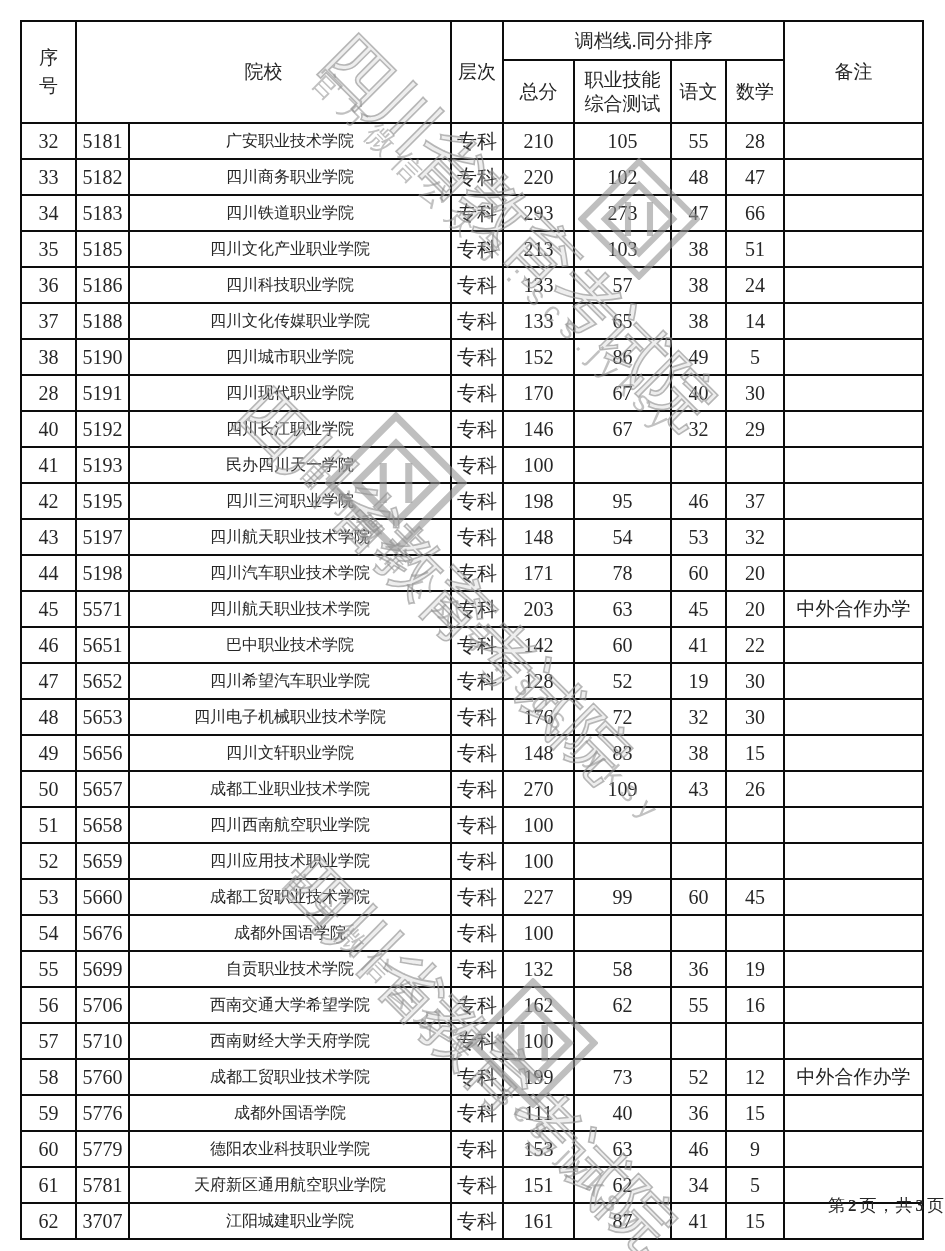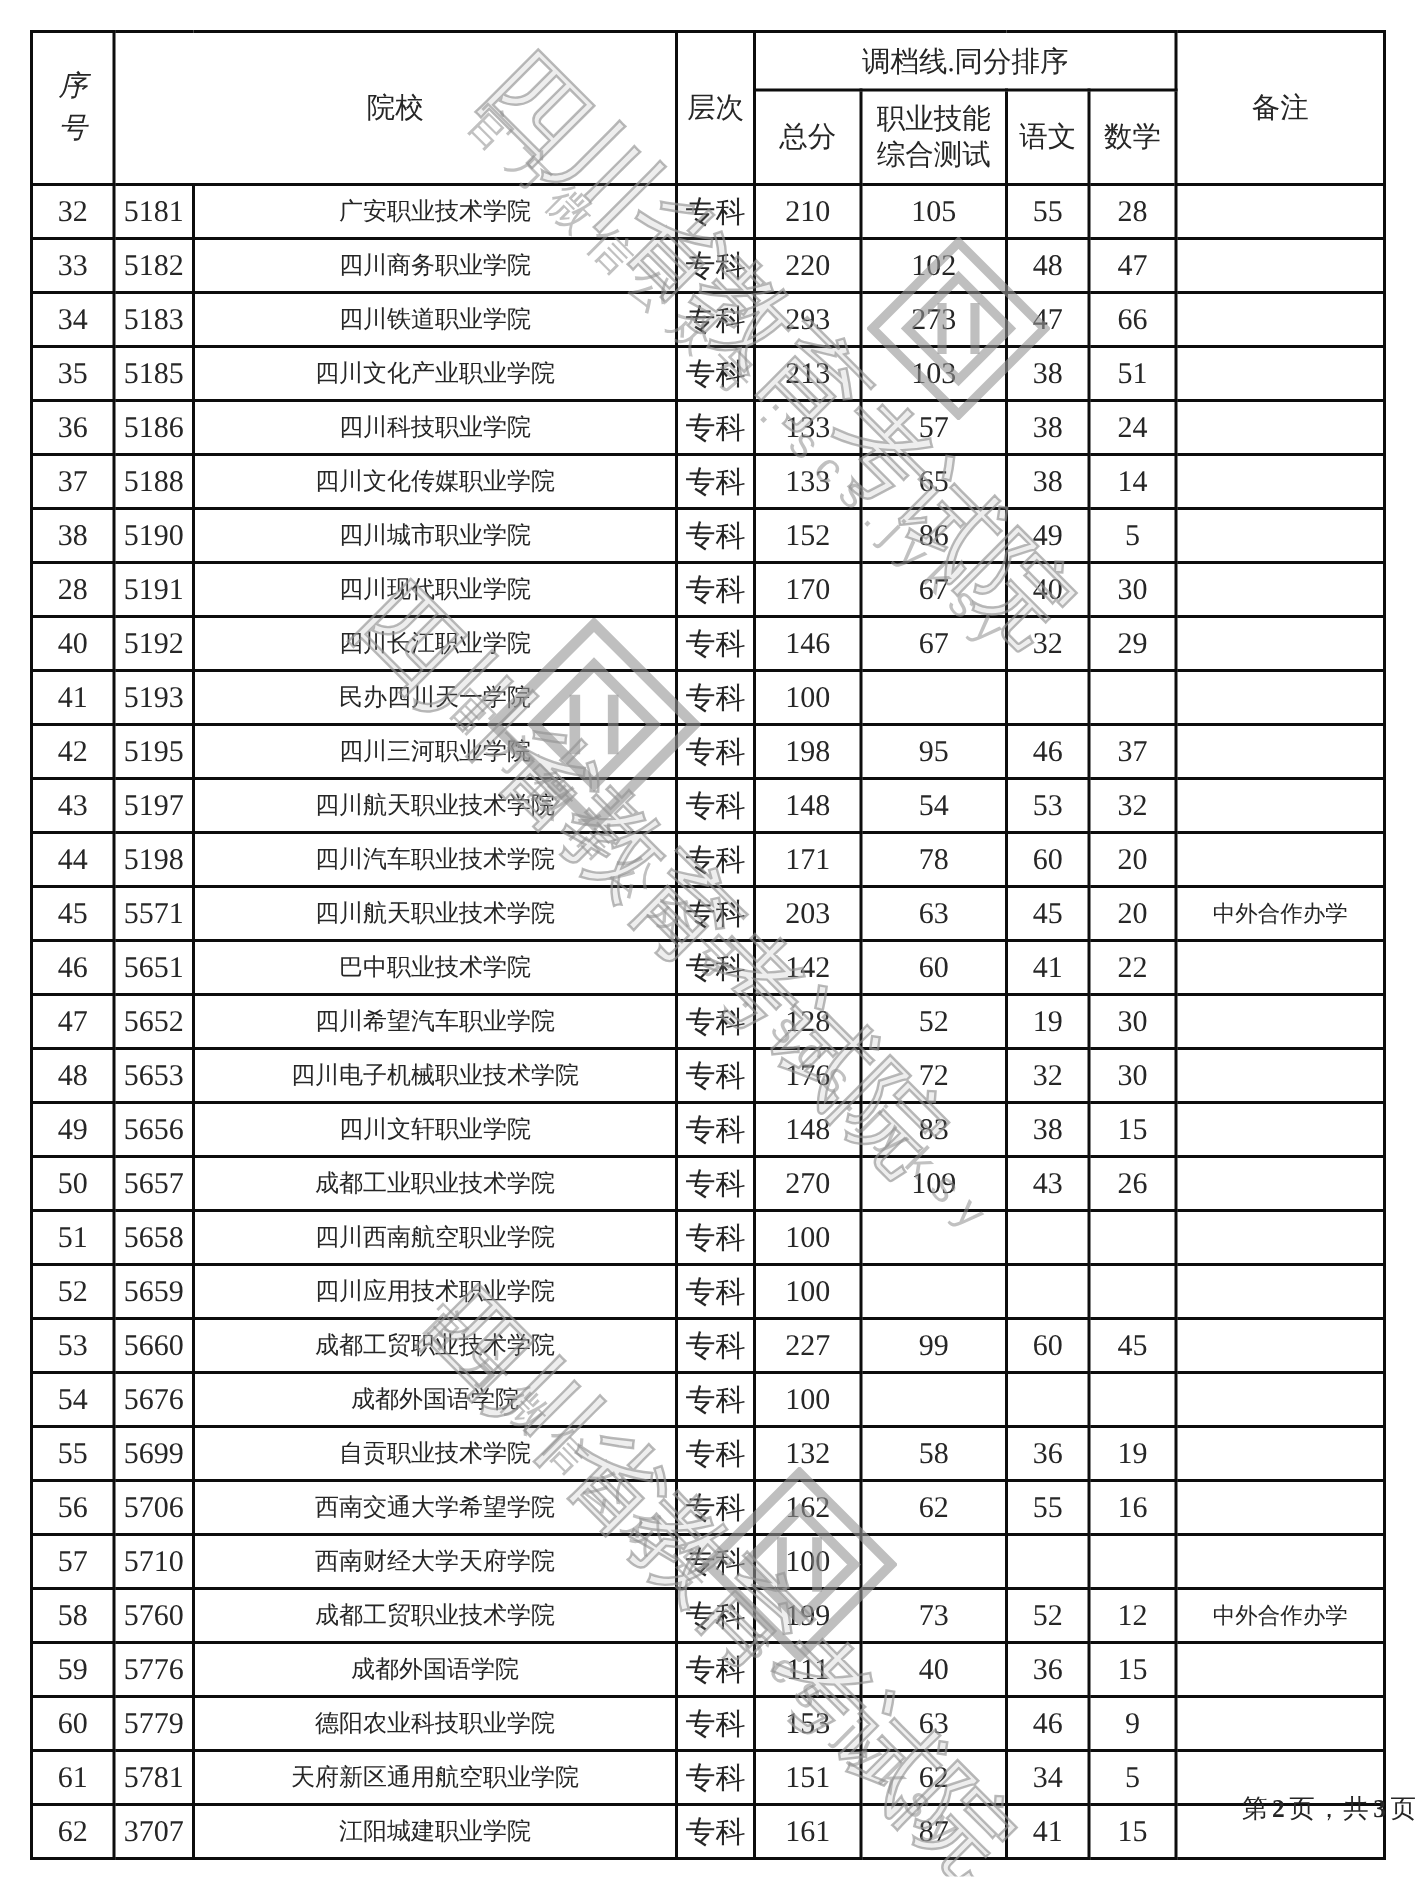--- a/index.html
+++ b/index.html
@@ -18,22 +18,22 @@
     border:2px solid #0d0d0d;
     text-align:center;vertical-align:middle;
     padding:0 2px;overflow:hidden;
     font-weight:normal;
   }
   thead tr.h1 th{height:37px;font-size:19px;}
   thead tr.h2 th{height:61px;font-size:19px;line-height:1.25;}
   thead th.tall{font-size:19px;}
   tbody td{height:34px;font-size:20px;}
   td.c-name{font-size:16px;letter-spacing:0px;border-radius:15px;}
-  td.c-note{font-size:15px;}
-  .vwrap{display:inline-block;width:1.1em;line-height:1.45;font-size:19px;font-style:italic;}
+  td.c-note{font-size:19px;}
+  .vwrap{display:inline-block;width:1.1em;line-height:1.45;font-size:19px;}
   
   .footer{
     position:absolute;left:0;top:1194px;width:945px;text-align:right;
     font-size:17px;z-index:2;letter-spacing:1px;
   }
   .footer b{font-weight:bold;padding:0 2px;}
   
   .wm{position:absolute;pointer-events:none;z-index:3;}
   .wm-big{
     font-size:68px;letter-spacing:-3px;white-space:nowrap;

